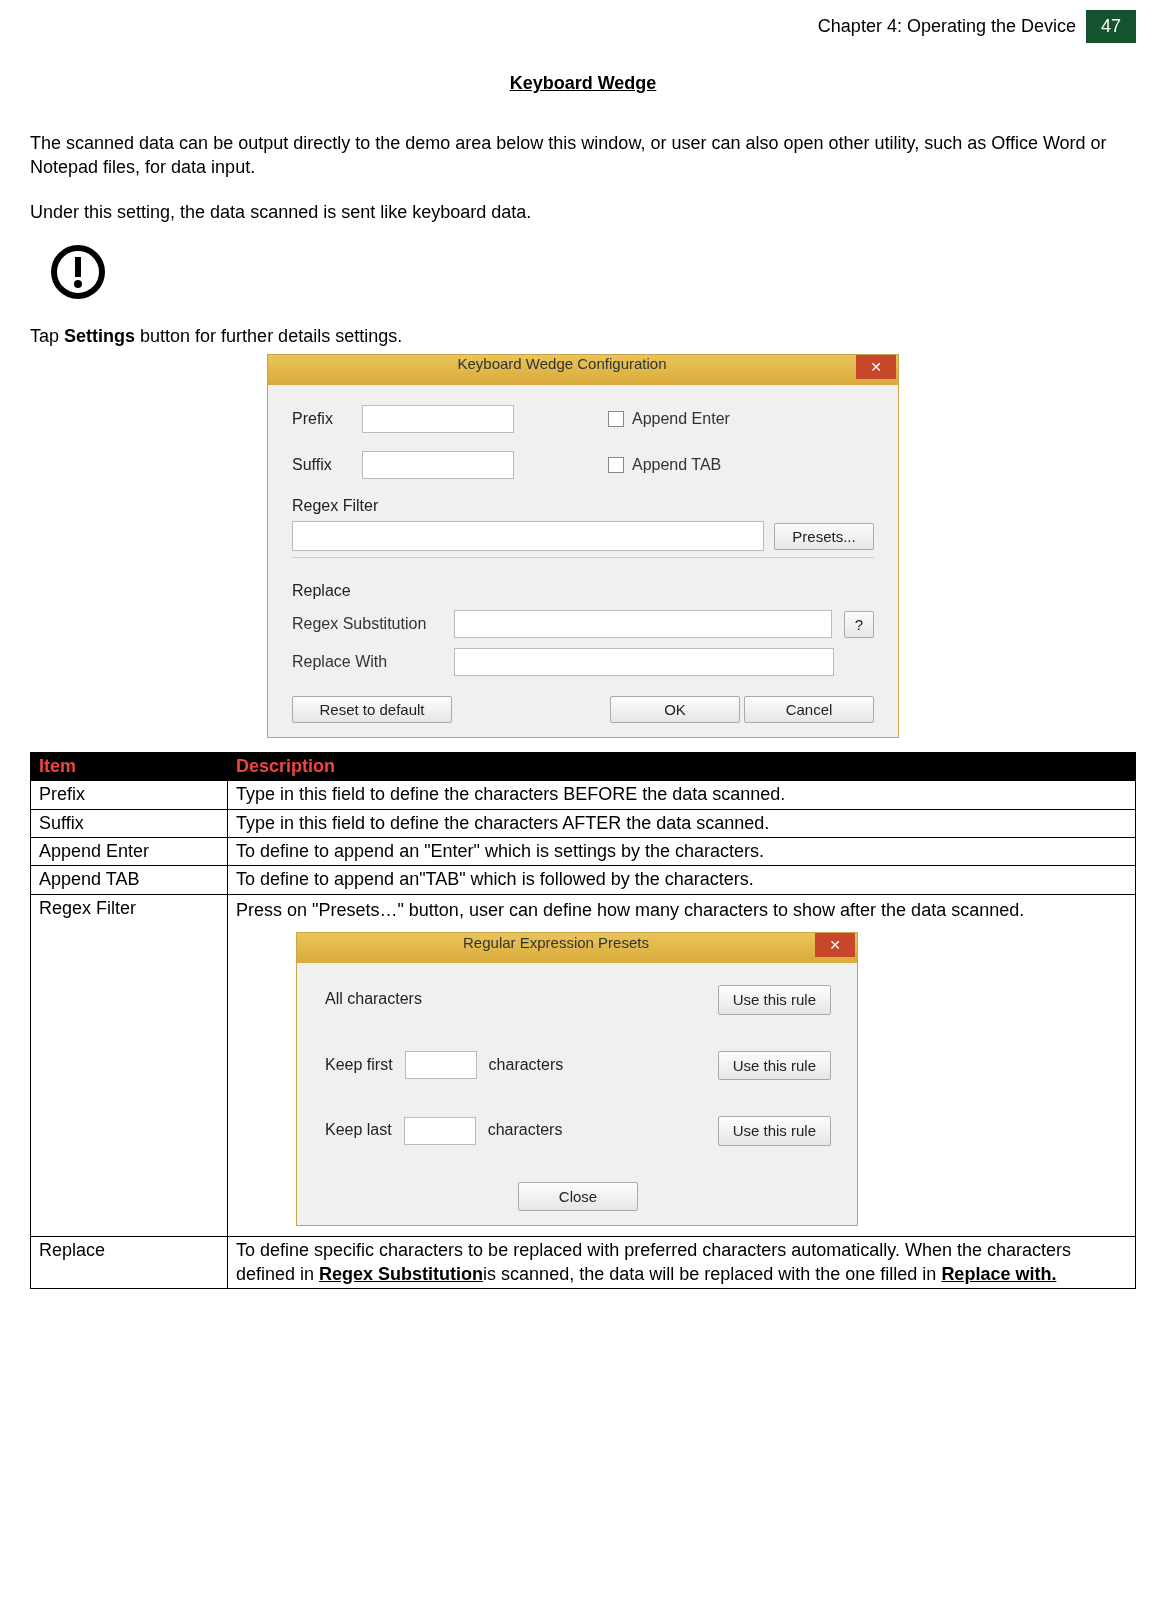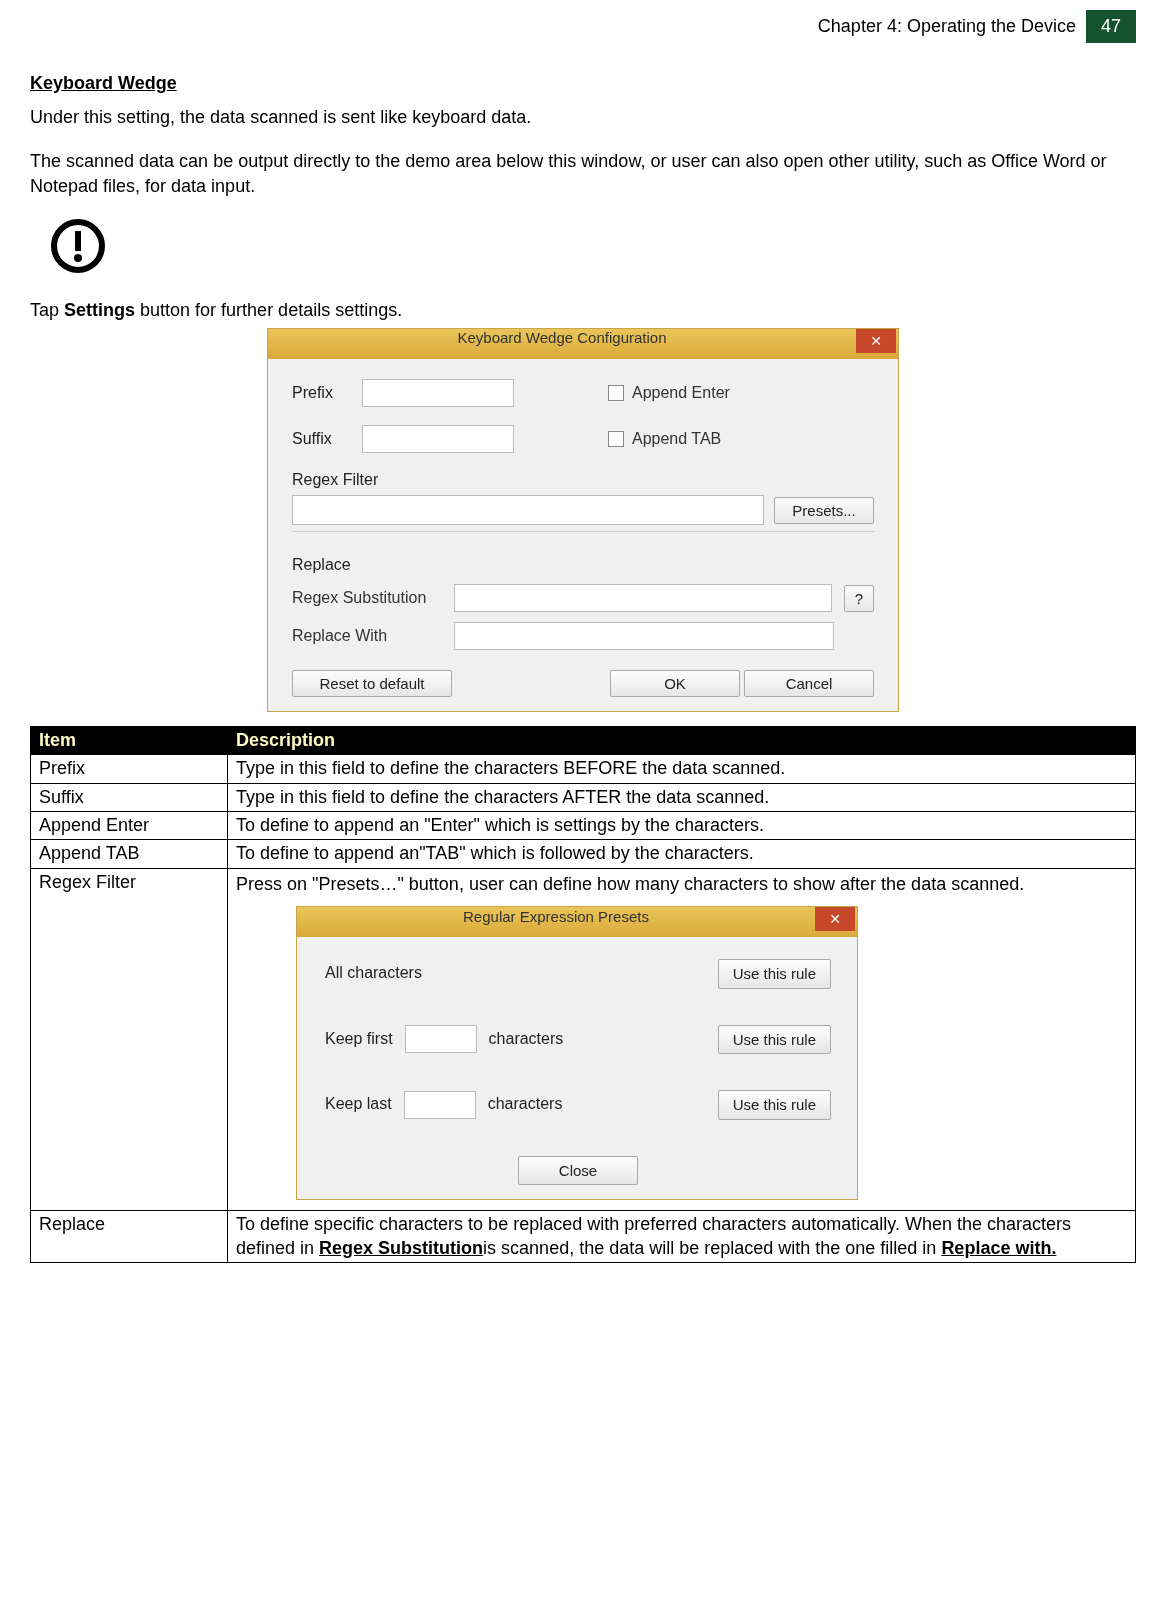--- a/index.html
+++ b/index.html
@@ -29,21 +29,22 @@
     background: #14532d;
     color: #fff;
     font-size: 18px;
     padding: 6px 12px;
     min-width: 26px;
     text-align: center;
   }
   .section-title {
     font-weight: bold;
     text-decoration: underline;
-    margin-bottom: 11px;
+    margin-bottom: 37px;
+    text-align: center;
   }
   p { margin: 0 0 20px 0; line-height: 1.35; }
   .important-row {
     display: flex;
     align-items: flex-start;
     margin: 0 0 24px 20px;
   }
   .important-row svg { flex: 0 0 auto; margin-right: 14px; }
   .important-text { padding-top: 2px; }
   .important-label { font-weight: bold; font-family: Arial, Helvetica, sans-serif; }
@@ -134,21 +135,21 @@
   .dialog-footer .spacer { flex:1; }
 
   
   table.desc {
     border-collapse: collapse;
     width: 100%;
     margin-top: 14px;
     font-size: 18px;
   }
   table.desc th {
-    background: #000; color:#fef9c3; text-align:left; font-weight:bold;
+    background: #000; color:#ef4444; text-align:left; font-weight:bold;
     padding: 3px 8px; border: 1px solid #000;
   }
   table.desc td {
     border: 1px solid #000; padding: 2px 8px; vertical-align: top;
     line-height: 1.3;
   }
   table.desc td.itemcol { width: 180px; }
   table.desc td.embedcell { padding: 4px 8px 10px 8px; }
 
   
@@ -172,22 +173,22 @@
 
 <div class="page">
 
   <div class="header-bar">
     <div class="chapter-title">Chapter 4: Operating the Device</div>
     <div class="page-number">47</div>
   </div>
 
   <div class="section-title">Keyboard Wedge</div>
 
+  <p>The scanned data can be output directly to the demo area below this window, or user can also open other utility, such as Office Word or Notepad files, for data input.</p>
   <p>Under this setting, the data scanned is sent like keyboard data.</p>
-  <p>The scanned data can be output directly to the demo area below this window, or user can also open other utility, such as Office Word or Notepad files, for data input.</p>
 
   <div class="important-row">
     <svg width="56" height="56" viewBox="0 0 56 56">
       <circle cx="28" cy="28" r="24" fill="none" stroke="#000" stroke-width="6"></circle>
       <rect x="25" y="13" width="6" height="20" fill="#000"></rect>
       <circle cx="28" cy="40" r="4" fill="#000"></circle>
     </svg>
     <div class="important-text">
     </div>
   </div>

